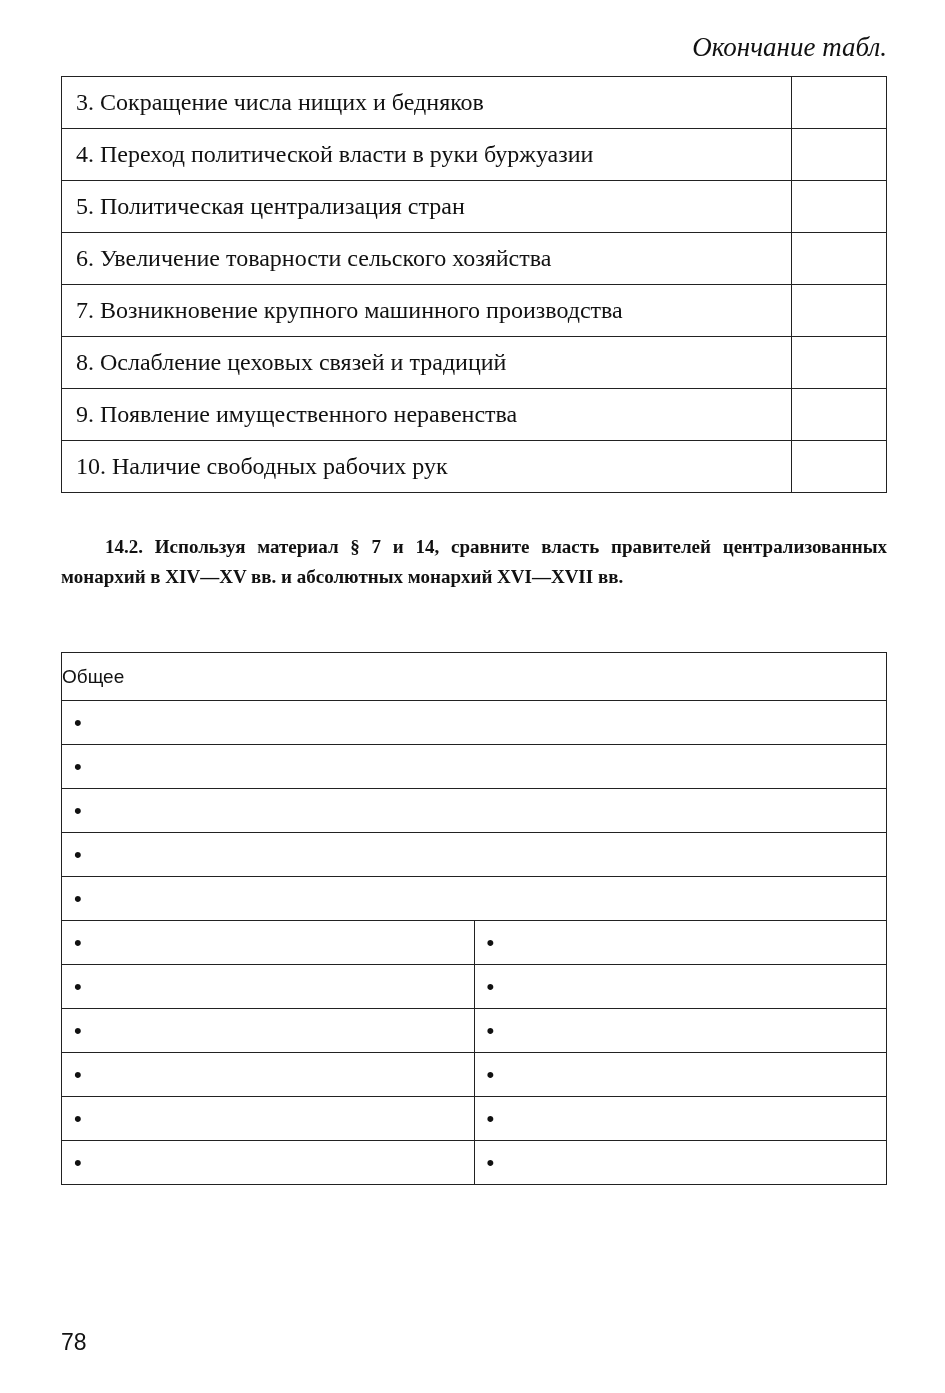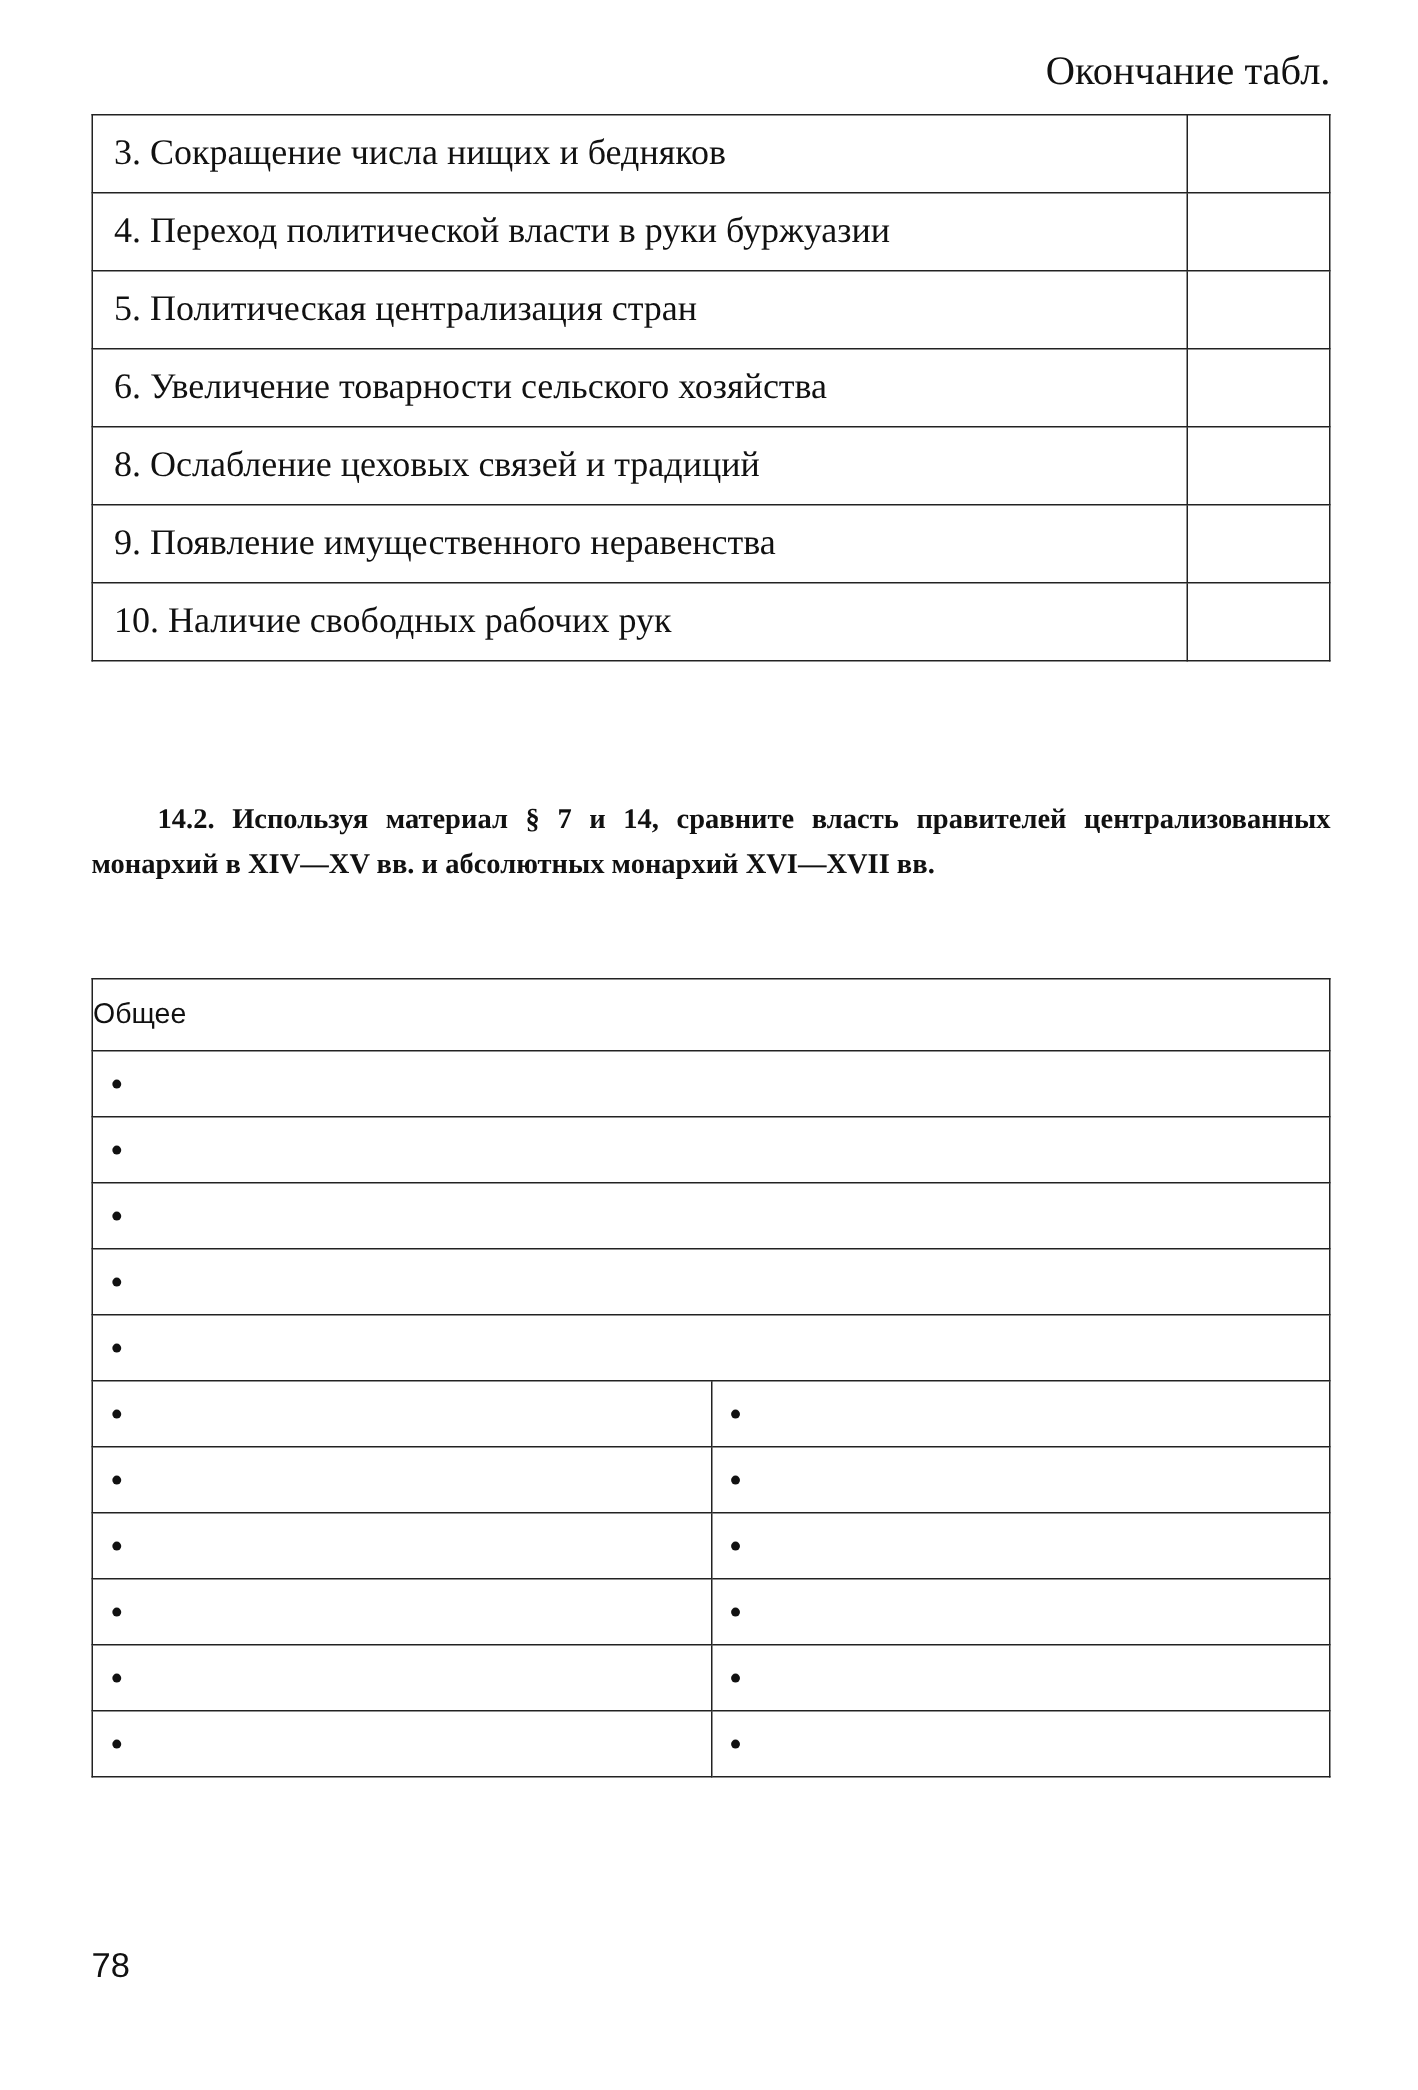--- a/index.html
+++ b/index.html
@@ -1,37 +1,37 @@
 <!DOCTYPE html>
 <html><head>
 <meta charset="utf-8">
 <style>
   html, body { margin: 0; padding: 0; background: #ffffff; }
   body { width: 945px; height: 1393px; position: relative; overflow: hidden; color: #111; }
   .serif { font-family: "Liberation Serif", "DejaVu Serif", serif; }
   .sans { font-family: "Liberation Sans", "DejaVu Sans", sans-serif; }
 
-  .cont-label { position: absolute; top: 32px; right: 58px; font-size: 27px; }
+  .cont-label { position: absolute; top: 32px; right: 58px; font-size: 27px; font-style: italic; }
 
   table { border-collapse: collapse; position: absolute; }
   td { border: 1.5px solid #222; padding: 0; }
 
   #t1 { left: 61px; top: 76px; width: 826px; }
   #t1 td.txt { height: 51px; font-size: 24px; padding-left: 14px; vertical-align: middle; }
   #t1 td.box { width: 94px; }
 
   .task { position: absolute; left: 61px; top: 532px; width: 826px; font-size: 19px; font-weight: bold; line-height: 30px; text-align: justify; text-indent: 44px; }
 
   #t2 { left: 61px; top: 652px; width: 826px; }
   #t2 td { font-size: 19px; }
   #t2 .hdr { height: 47px; text-align: left; vertical-align: middle; }
   #t2 .bul { height: 43px; padding-left: 12px; vertical-align: middle; font-size: 22px; }
   #t2 .colhdr { height: 72px; text-align: center; vertical-align: middle; line-height: 24px; width: 50%; }
 
-  .page-num { position: absolute; left: 61px; top: 1297px; font-size: 23px; }
+  .page-num { position: absolute; left: 61px; top: 1329px; font-size: 23px; }
 </style>
 </head>
 <body>
 
 <div class="cont-label serif">Окончание табл.</div>
 
 <table id="t1" class="serif">
   <tbody>
     <tr>
         <td class="txt">3. Сокращение числа нищих и бедняков</td>
@@ -40,20 +40,24 @@
     <tr>
         <td class="txt">4. Переход политической власти в руки буржуазии</td>
         <td class="box"></td>
       </tr>
     <tr>
         <td class="txt">5. Политическая централизация стран</td>
         <td class="box"></td>
       </tr>
     <tr>
         <td class="txt">6. Увеличение товарности сельского хозяйства</td>
+        <td class="box"></td>
+      </tr>
+    <tr>
+        <td class="txt">7. Возникновение крупного машинного производства</td>
         <td class="box"></td>
       </tr>
     <tr>
         <td class="txt">8. Ослабление цеховых связей и традиций</td>
         <td class="box"></td>
       </tr>
     <tr>
         <td class="txt">9. Появление имущественного неравенства</td>
         <td class="box"></td>
       </tr>

